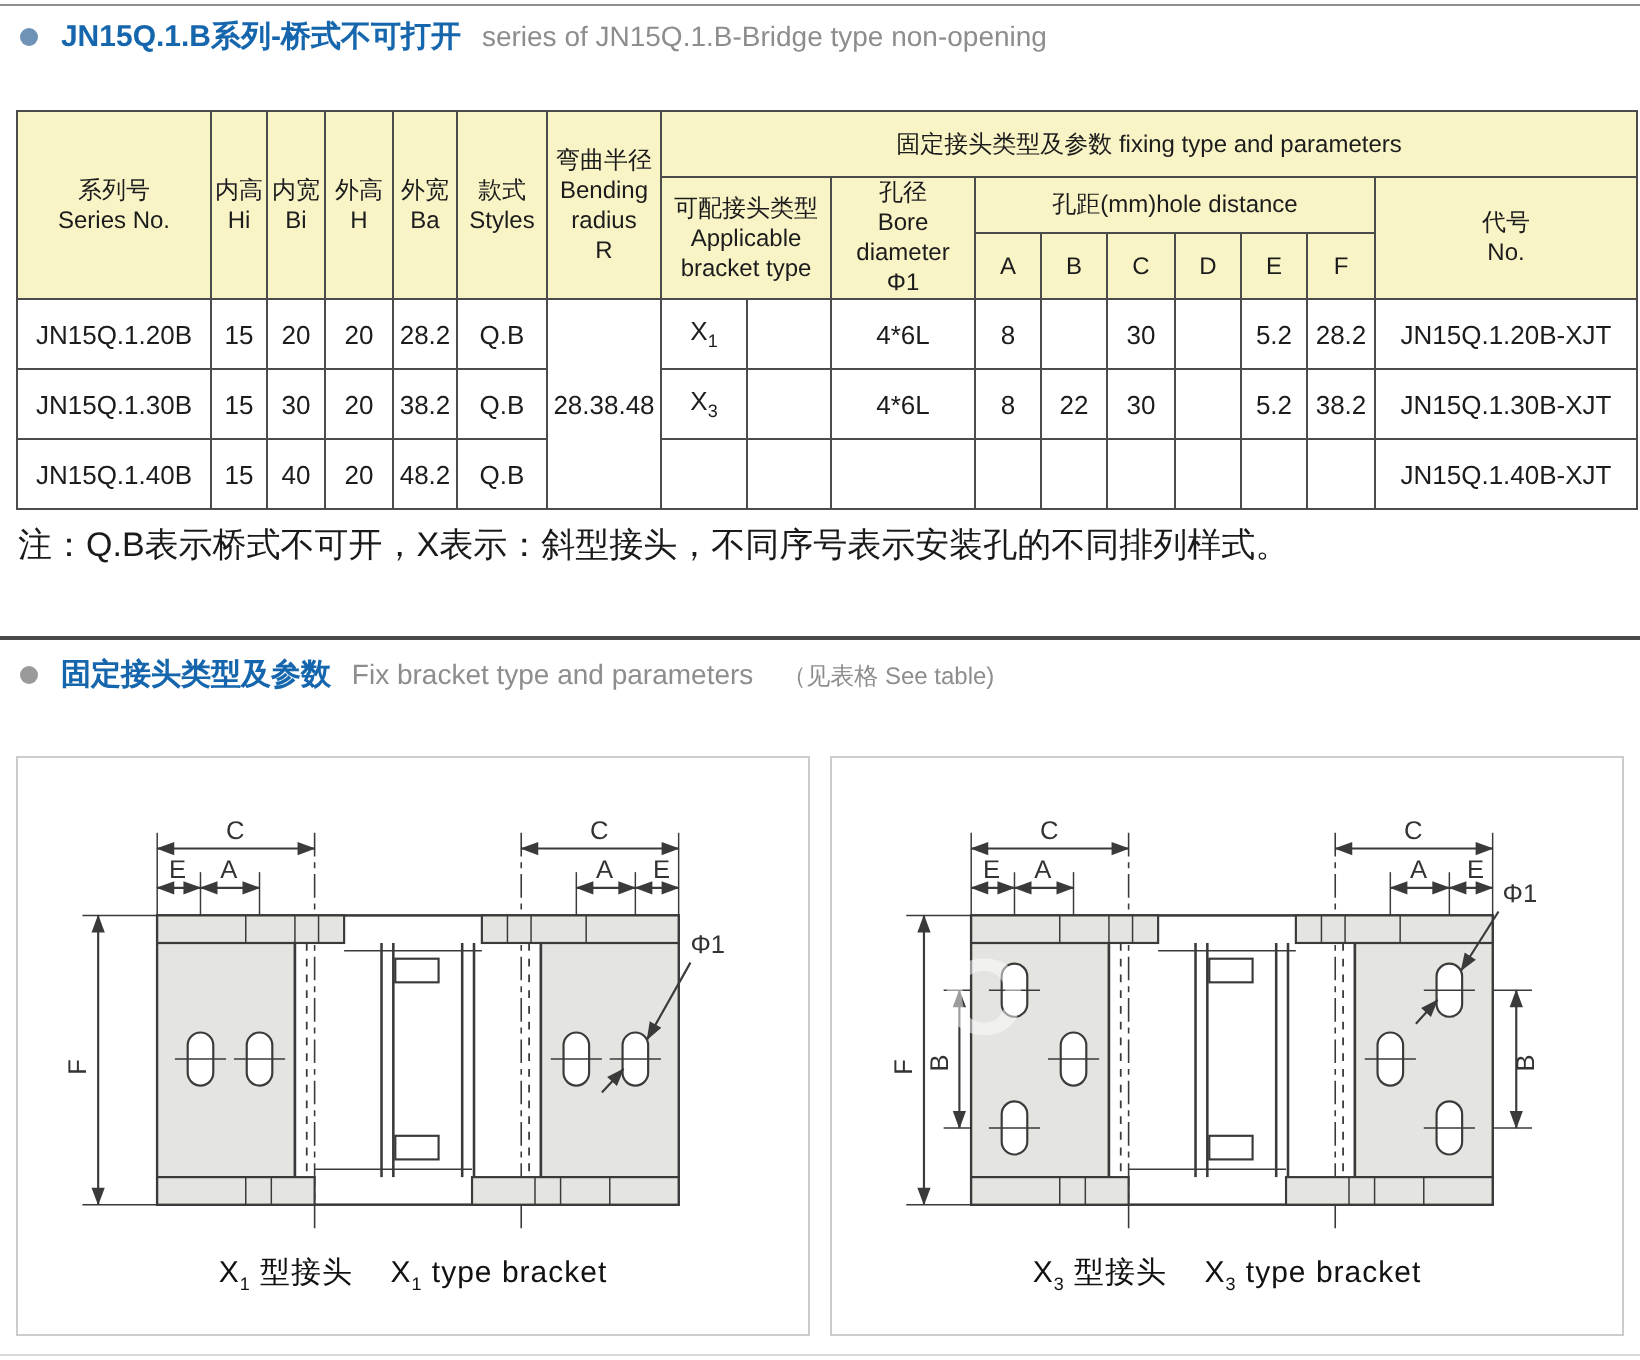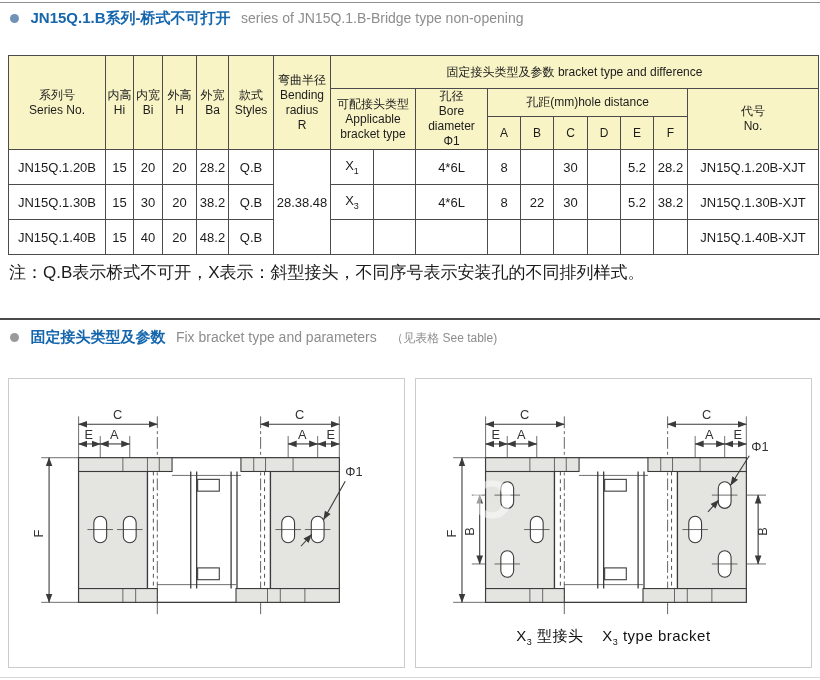--- a/index.html
+++ b/index.html
@@ -96,21 +96,21 @@
       <th rowspan="3">外高
 H</th>
       <th rowspan="3">外宽
 Ba</th>
       <th rowspan="3">款式
 Styles</th>
       <th rowspan="3">弯曲半径
 Bending
 radius
 R</th>
-      <th colspan="10" class="group">固定接头类型及参数 bracket type and difference</th>
+      <th colspan="10" class="group">固定接头类型及参数 fixing type and parameters</th>
     </tr>
     <tr class="h2">
       <th rowspan="2" colspan="2">可配接头类型
 Applicable
 bracket type</th>
       <th rowspan="2" class="bore">孔径
 Bore diameter
 Φ1</th>
       <th colspan="6">孔距(mm)hole distance</th>
       <th rowspan="2">代号
@@ -269,20 +269,26 @@
         <rect class="white" x="306.5" y="139.5" width="13" height="27" rx="6.5"></rect>
         <line class="thin" x1="79" y1="153" x2="105" y2="153"></line>
         <line class="thin" x1="109" y1="153" x2="135" y2="153"></line>
         <line class="thin" x1="270" y1="153" x2="296" y2="153"></line>
         <line class="thin" x1="300" y1="153" x2="326" y2="153"></line>
 
         <text x="341" y="99">Φ1</text>
         <line class="dim" x1="341" y1="104" x2="319" y2="143" marker-end="url(#ar1)"></line>
         <line class="dim" x1="296" y1="170" x2="307" y2="158" marker-end="url(#ar1)"></line>
       </svg>
+      <div class="caption">
+        <span>X</span><sub>1</sub>
+        <span>型接头</span><span class="gap"></span>
+        <span>X</span><sub>1</sub>
+        <span>type bracket</span>
+      </div>
     </div>
 
     <div class="panel">
       <svg viewBox="0 0 400 248">
         <defs>
           <marker id="ar2" viewBox="0 0 10 8" refX="9" refY="4" markerWidth="9" markerHeight="7" orient="auto-start-reverse">
             <path d="M0,0.5 L9.5,4 L0,7.5 z" fill="#3a3a3a"></path>
           </marker>
         </defs>
 

